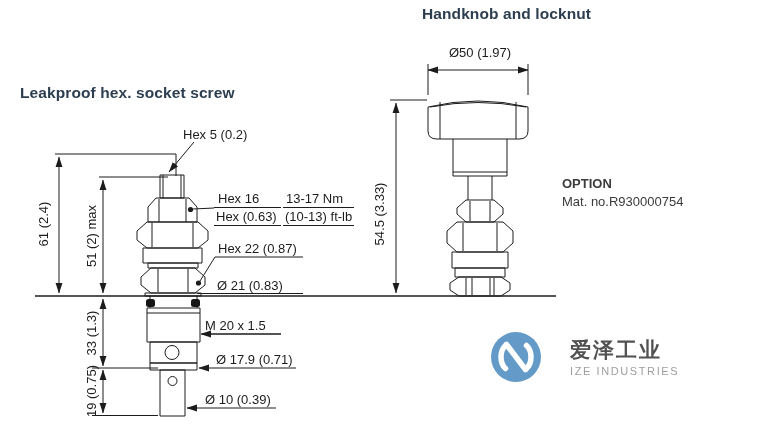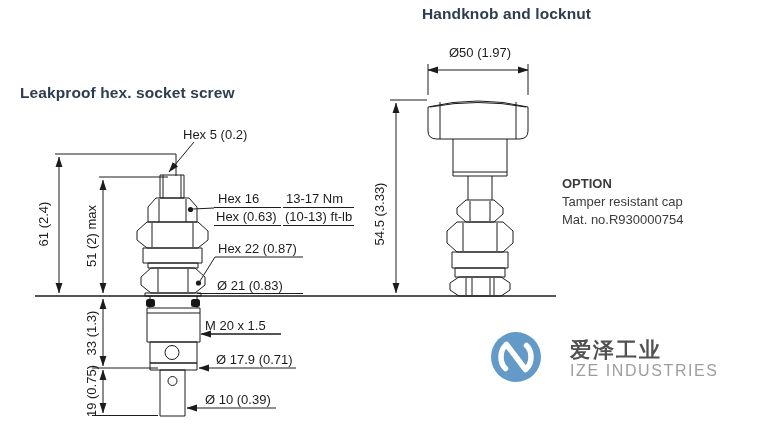--- a/index.html
+++ b/index.html
@@ -21,21 +21,21 @@
   #option-heading{font-weight:600;}
   #option-mat-row{display:flex;justify-content:flex-start;width:148px;}
   #logo{
     position:absolute;left:490px;top:331px;display:flex;align-items:center;gap:28px;
     opacity:0.96;
   }
   #logo-text-cn{
     font-size:21px;font-weight:bold;color:#4a4a4a;letter-spacing:2px;line-height:24px;
   }
   #logo-text-en{
-    font-size:16px;color:#9a9a9a;letter-spacing:1.6px;margin-top:3px;line-height:12px;text-align:center;
+    font-size:11px;color:#9a9a9a;letter-spacing:1.6px;margin-top:3px;line-height:12px;text-align:center;
   }
   text{fill:#1c1c1c;font-family:"Liberation Sans","DejaVu Sans",sans-serif;font-size:13px;}
   .dimtext{font-size:13px;}
 </style>
 </head>
 <body>
 
 <div id="stage">
 
   <div id="title-left" class="diagram-title">Leakproof hex. socket screw</div>
@@ -171,21 +171,20 @@
       <path d="M450,283 L459,277 L501,277 L510,283 L510,290 L501,296 L459,296 L450,290 Z"></path>
       <line x1="466" y1="278" x2="466" y2="295"></line>
       <line x1="494" y1="278" x2="494" y2="295"></line>
       <line x1="472" y1="278" x2="472" y2="295"></line>
       <line x1="490" y1="278" x2="490" y2="295"></line>
     </g>
   </svg>
 
   <div id="option-block">
     <div id="option-heading">OPTION</div>
-    <div>Tamper resistant cap</div>
     <div id="option-mat-row">
       <span>Mat. no.</span>
       <span>R930000754</span>
     </div>
   </div>
 
   <div id="logo">
     <svg width="52" height="52" viewBox="0 0 52 52">
       <circle cx="26" cy="26" r="25" fill="#5d96c5"></circle>
       <g stroke="#ffffff" stroke-width="5.5" fill="none" stroke-linecap="round">

